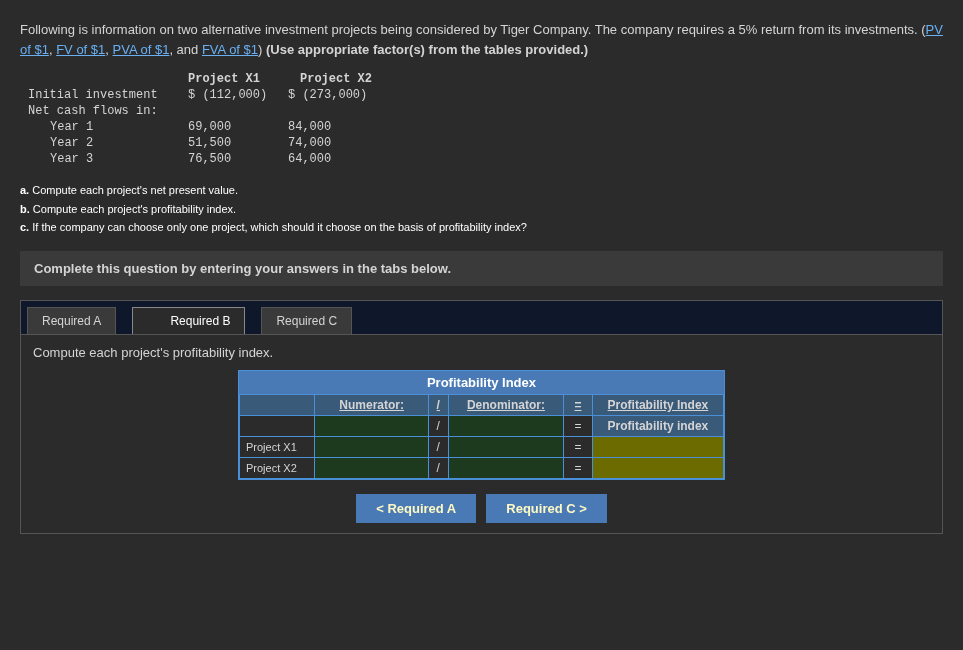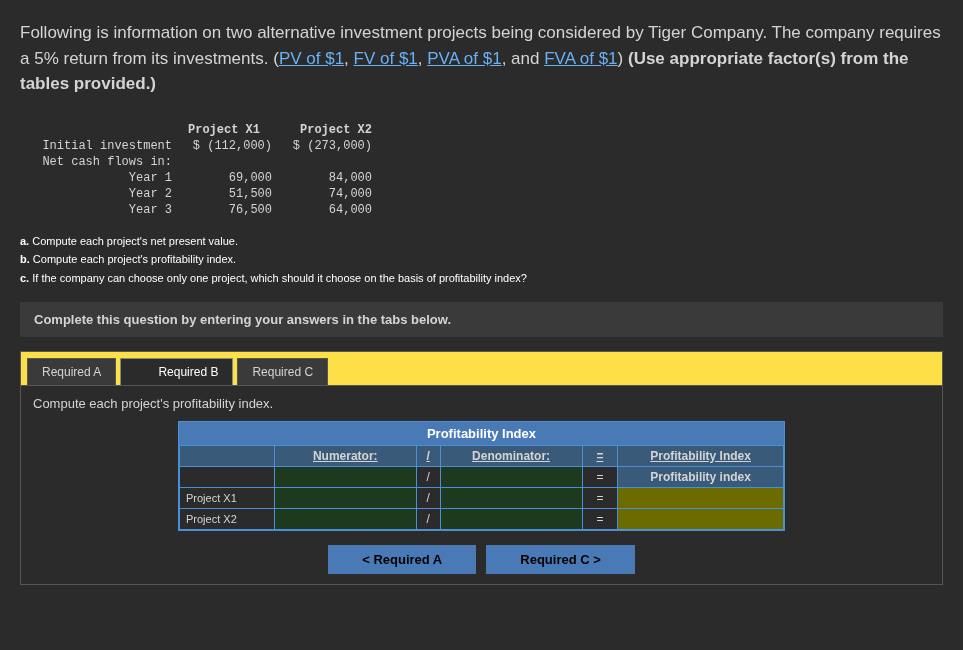--- a/index.html
+++ b/index.html
@@ -8,23 +8,23 @@
       color: #d4d4d4;
       font-family: Arial, sans-serif;
       font-size: 13px;
       padding: 20px;
       width: 963px;
       min-height: 650px;
     }
 
     .intro-text {
       color: #d4d4d4;
-      font-size: 17px;
+      font-size: 13px;
       line-height: 1.5;
-      margin-bottom: 25px;
+      margin-bottom: 12px;
     }
 
     .intro-text a {
       color: #6ab0f5;
       text-decoration: underline;
     }
 
     .intro-text strong {
       font-weight: bold;
     }
@@ -36,21 +36,20 @@
       color: #d4d4d4;
     }
 
     .data-table table {
       border-collapse: collapse;
     }
 
     .data-table td {
       padding: 1px 8px;
       white-space: nowrap;
-      text-align: right;
     }
 
     .data-table .label-col {
       min-width: 160px;
     }
 
     .data-table .num-col {
       min-width: 100px;
     }
 
@@ -75,23 +74,23 @@
     }
 
     .tabs-container {
       background-color: #2b2b2b;
       border: 1px solid #555;
     }
 
     .tabs-header {
       display: flex;
       border-bottom: 1px solid #555;
-      background-color: #fde047;
+      background-color: #0f172a;
       padding: 6px 6px 0 6px;
-      gap: 4px;
+      gap: 16px;
     }
 
     .tab {
       padding: 6px 14px;
       cursor: pointer;
       font-size: 12px;
       color: #d4d4d4;
       border: 1px solid #555;
       border-bottom: none;
       background-color: #3a3a3a;
@@ -116,21 +115,21 @@
 
     
     .pi-table-wrapper {
       display: flex;
       justify-content: center;
       margin-bottom: 14px;
     }
 
     .pi-outer {
       border: 1px solid #4a90d9;
-      width: 607px;
+      width: 487px;
     }
 
     .pi-title-row {
       background-color: #4a7ab5;
       text-align: center;
       padding: 4px;
       font-weight: bold;
       font-size: 13px;
       color: #fff;
     }
@@ -211,23 +210,23 @@
 
     .nav-buttons {
       display: flex;
       gap: 10px;
       justify-content: center;
       margin-top: 10px;
     }
 
     .nav-btn {
       background-color: #4a7ab5;
-      color: #000000;
+      color: #fef9c3;
       border: none;
-      padding: 7px 34px;
+      padding: 7px 20px;
       cursor: pointer;
       font-size: 13px;
       font-weight: bold;
     }
 
     .header-subrow td {
       background-color: #1a3a1a;
     }
   </style>
 </head>

